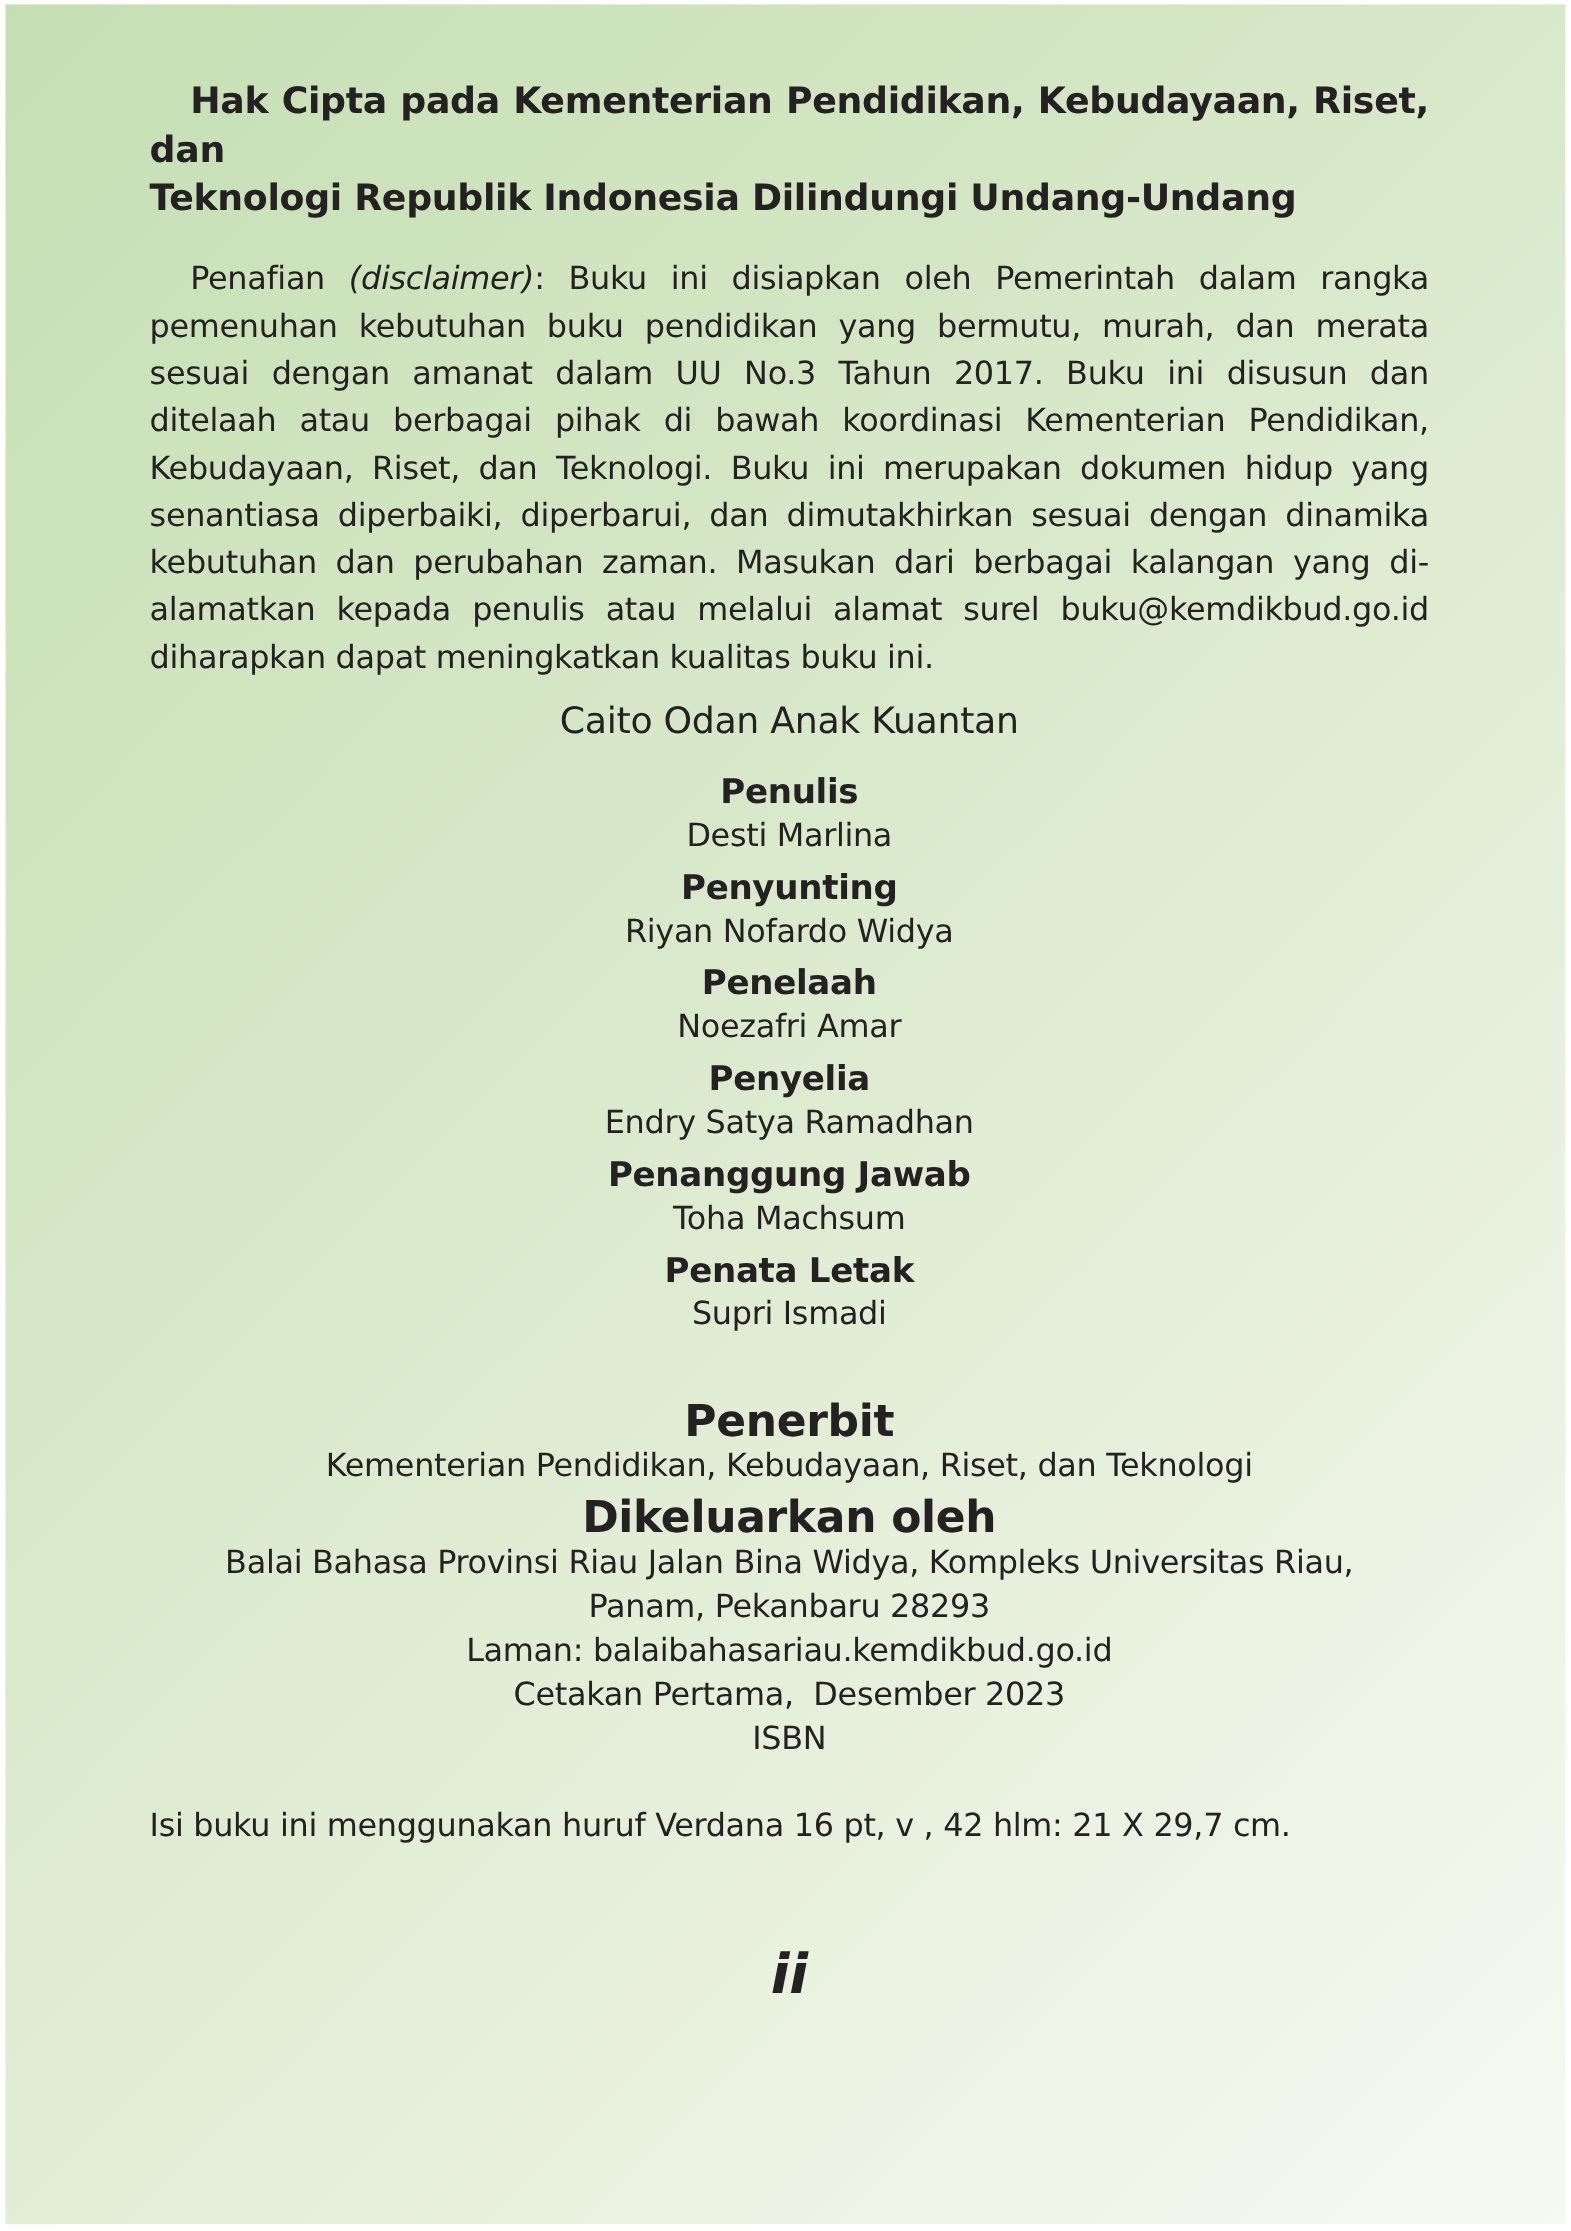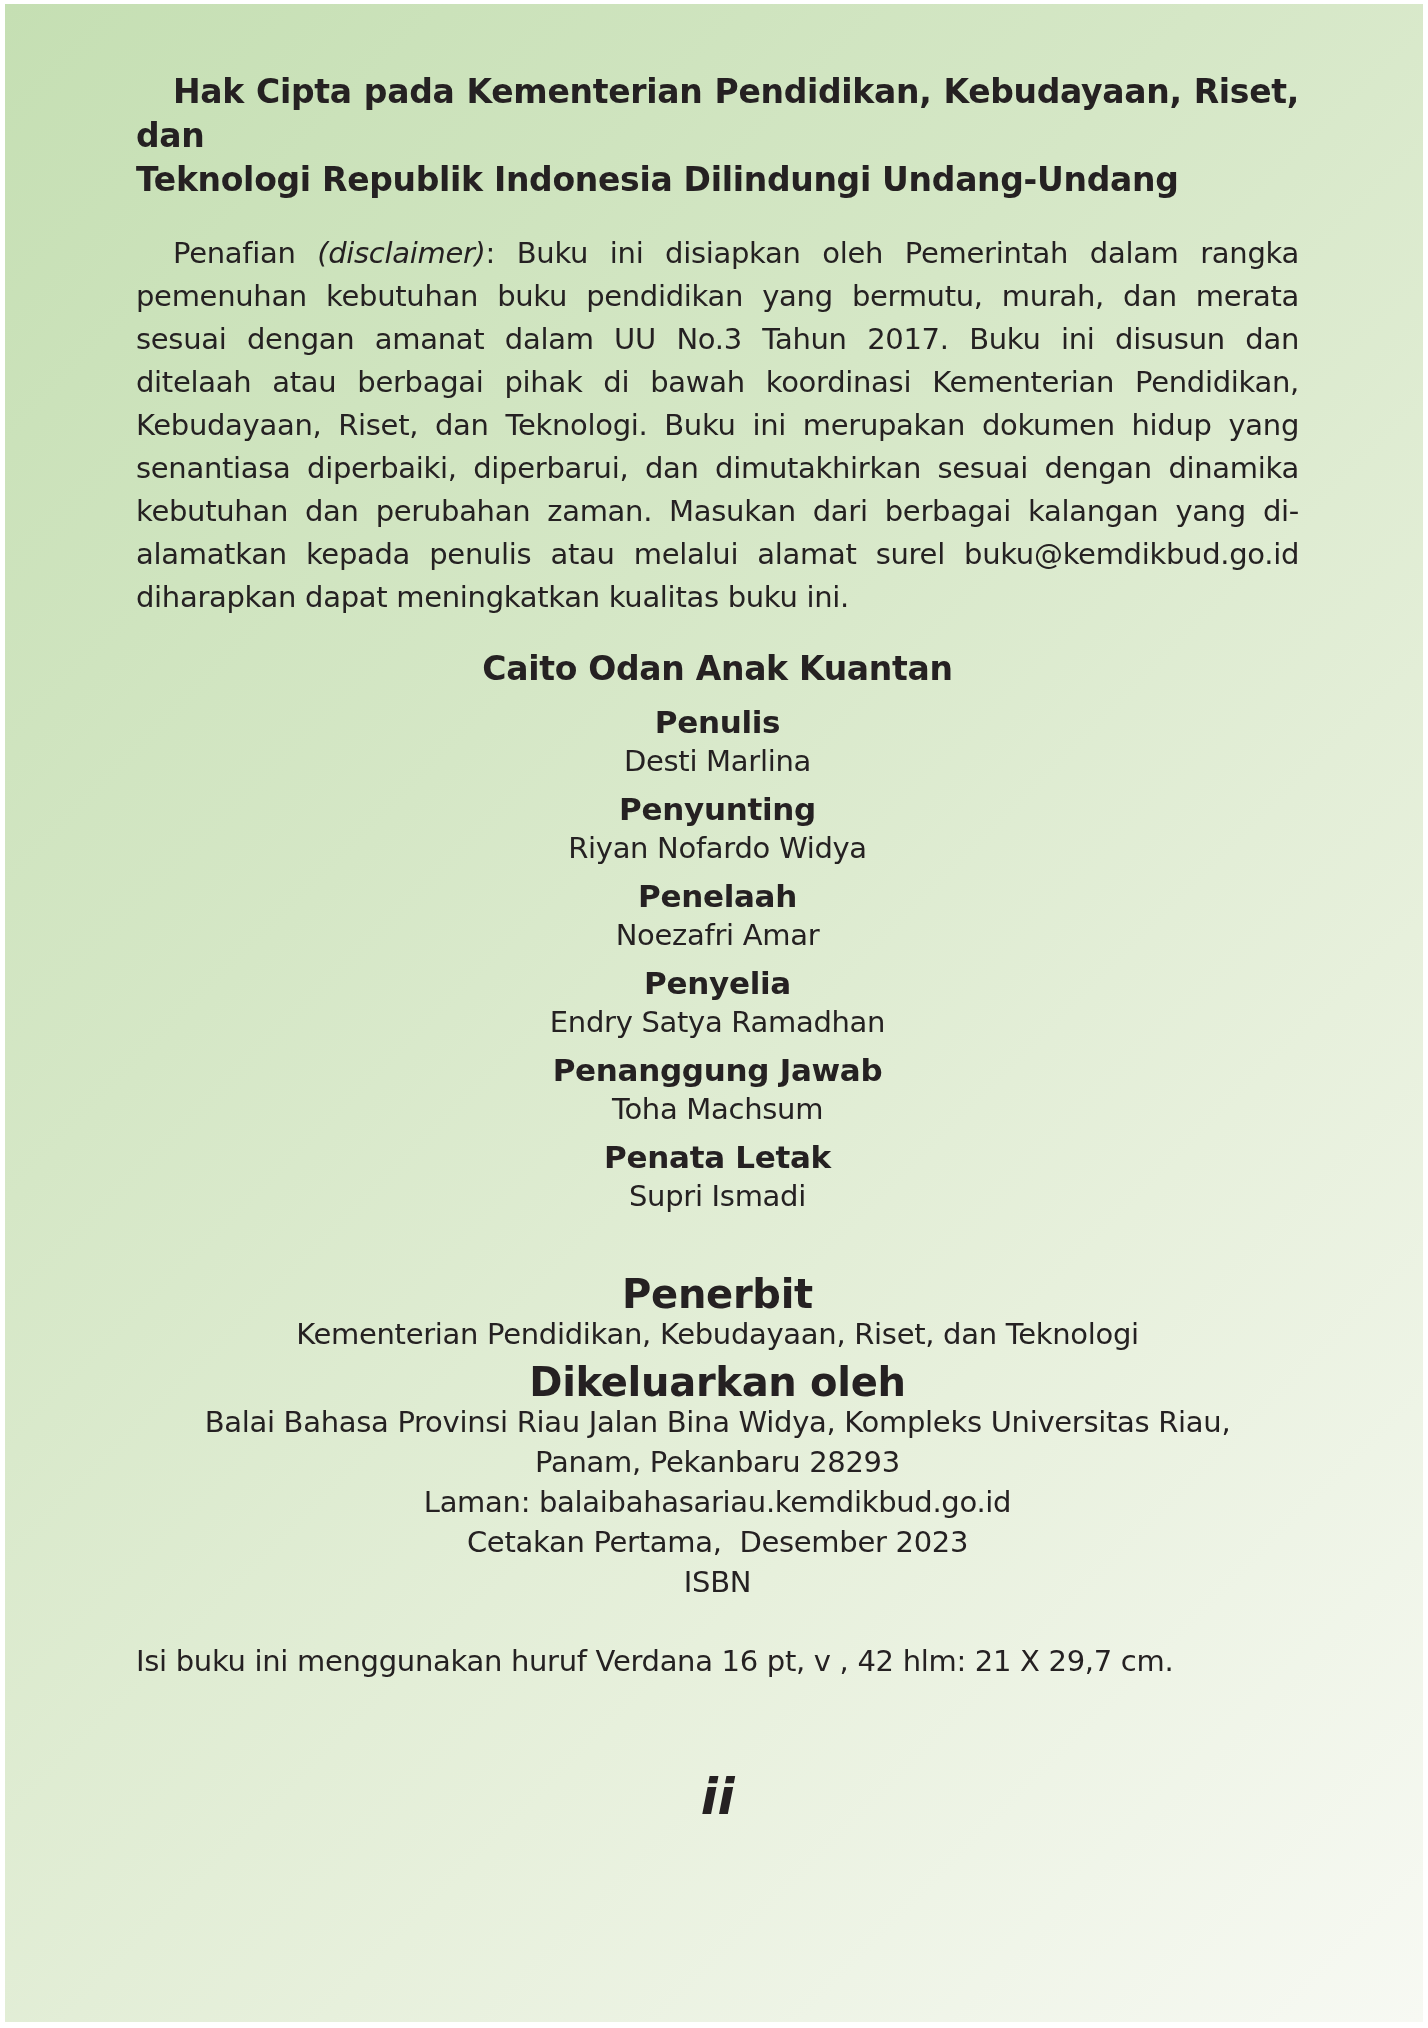--- a/index.html
+++ b/index.html
@@ -33,28 +33,28 @@
   }
   .justify-line {
     text-align: justify;
     text-align-last: justify;
   }
   .indent { text-indent: 37px; }
   .italic { font-style: italic; }
   .disclaimer { margin-top: 30px; }
   .p-line { line-height: 43px; }
   .book-title {
-    margin-top: 28px;
+    margin-top: 14px;
     text-align: center;
-    font-weight: bold;
+    font-weight: normal;
     font-size: 33px;
     line-height: 44px;
   }
   .credits {
-    margin-top: 12px;
+    margin-top: 24px;
     text-align: center;
   }
   .credit-pair { margin-top: 9px; }
   .credit-pair:first-child { margin-top: 0; }
   .credit-role {
     font-weight: bold;
     font-size: 31px;
     line-height: 39px;
   }
   .credit-name { line-height: 39px; }

